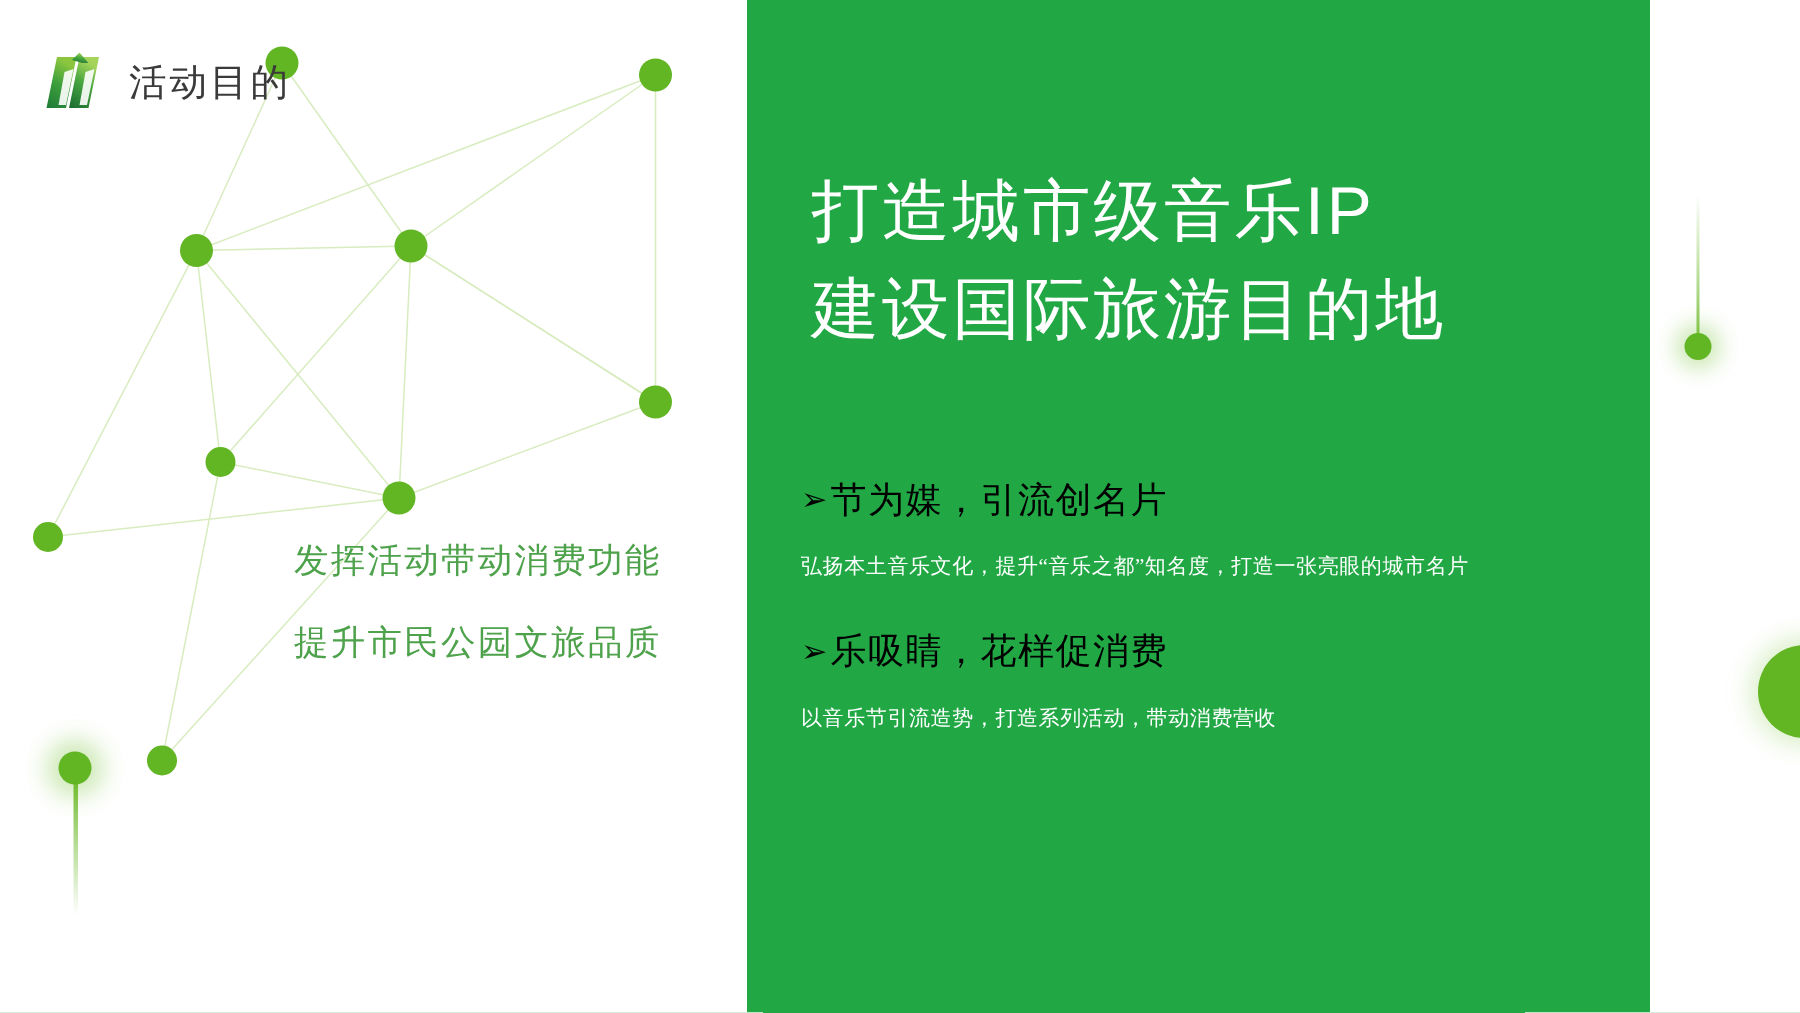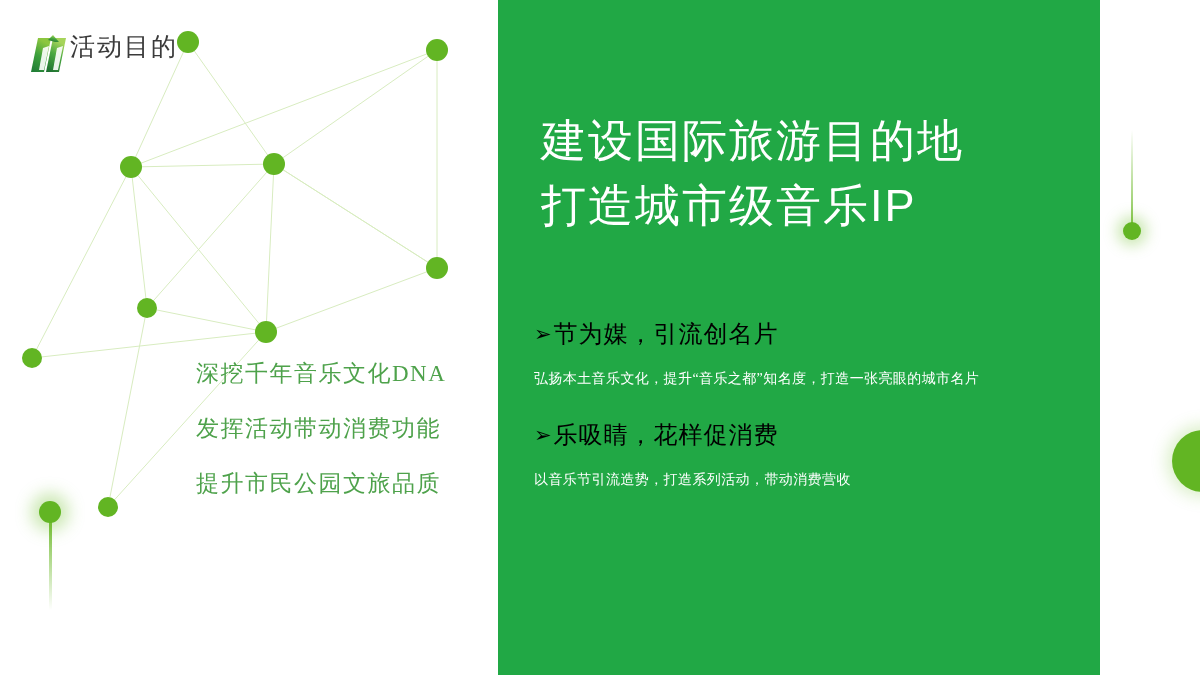--- a/index.html
+++ b/index.html
@@ -33,21 +33,22 @@
     height: 675px;
     pointer-events: none;
   }
 
   
   #brand-header {
     position: absolute;
     left: 26px;
     top: 34px;
     display: flex;
-    align-items: flex-start;
+    align-items: center;
+    gap: 16px;
     z-index: 5;
   }
   #brand-logo {
     width: 44px;
     height: 42px;
     display: block;
   }
   #brand-title {
     font-size: 25px;
     color: #3a3a3a;
@@ -245,30 +246,29 @@
       <path d="M19 9 L25 4 L30 9 L22 38 L14 38 Z" fill="#ffffff" opacity="0.0"></path>
       <path d="M27 4 L40 4 L33 38 L20 38 Z" fill="url(#lg2)"></path>
       <path d="M22 6 L27 1 L33 8 L29 8 Z" fill="url(#lg2)"></path>
       <path d="M17 14 L23 12 L18 36 L13 36 Z" fill="#ffffff" opacity="0.9"></path>
       <path d="M31 14 L37 12 L32 36 L27 36 Z" fill="#ffffff" opacity="0.9"></path>
     </svg>
     <div id="brand-title">活动目的</div>
   </div>
 
   <div id="left-points">
-    <div class="left-point">深挖千年音乐文化DNA</div>
     <div class="left-point">发挥活动带动消费功能</div>
     <div class="left-point">提升市民公园文旅品质</div>
   </div>
 
   <div id="green-panel">
 
     <div id="panel-heading">
+      <span class="hl">打造城市级音乐IP</span>
       <span class="hl">建设国际旅游目的地</span>
-      <span class="hl">打造城市级音乐IP</span>
     </div>
 
     <div id="bullet-list">
 
       <div class="bullet-block">
         <div class="bullet-title">
           <span class="bullet-arrow">➢</span><span>节为媒，引流创名片</span>
         </div>
         <div class="bullet-desc">弘扬本土音乐文化，提升“音乐之都”知名度，打造一张亮眼的城市名片</div>
       </div>

